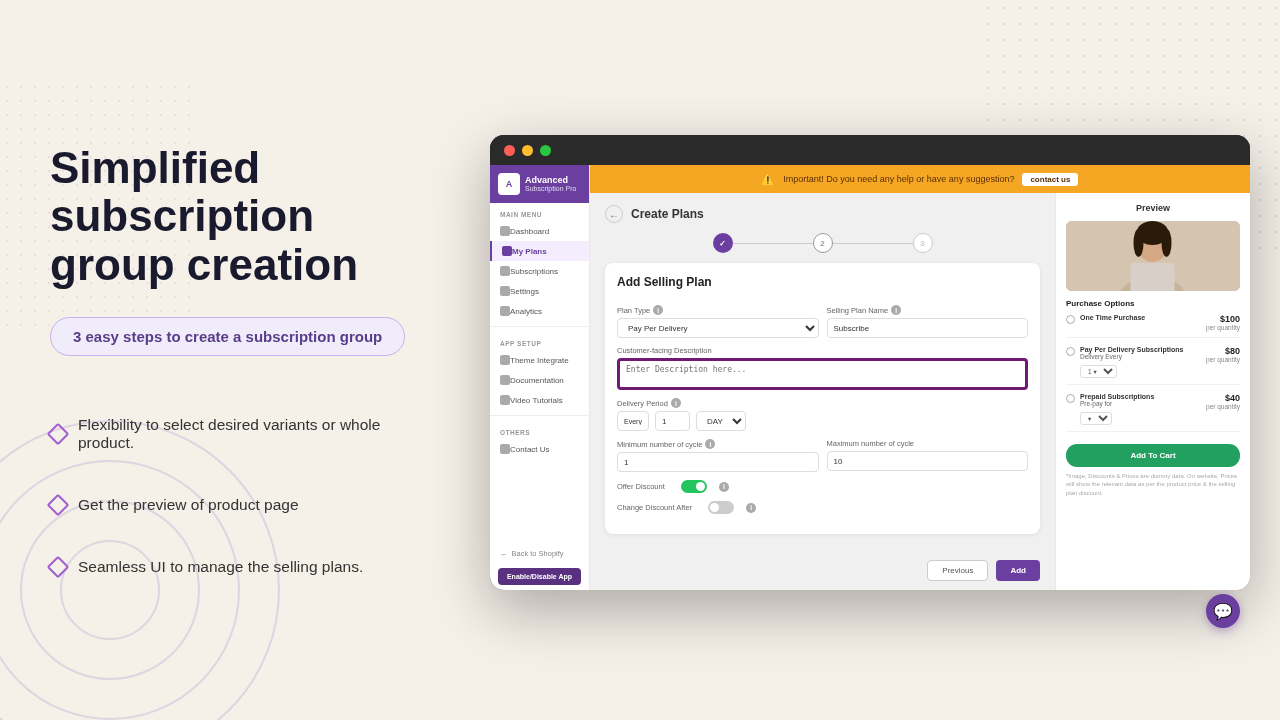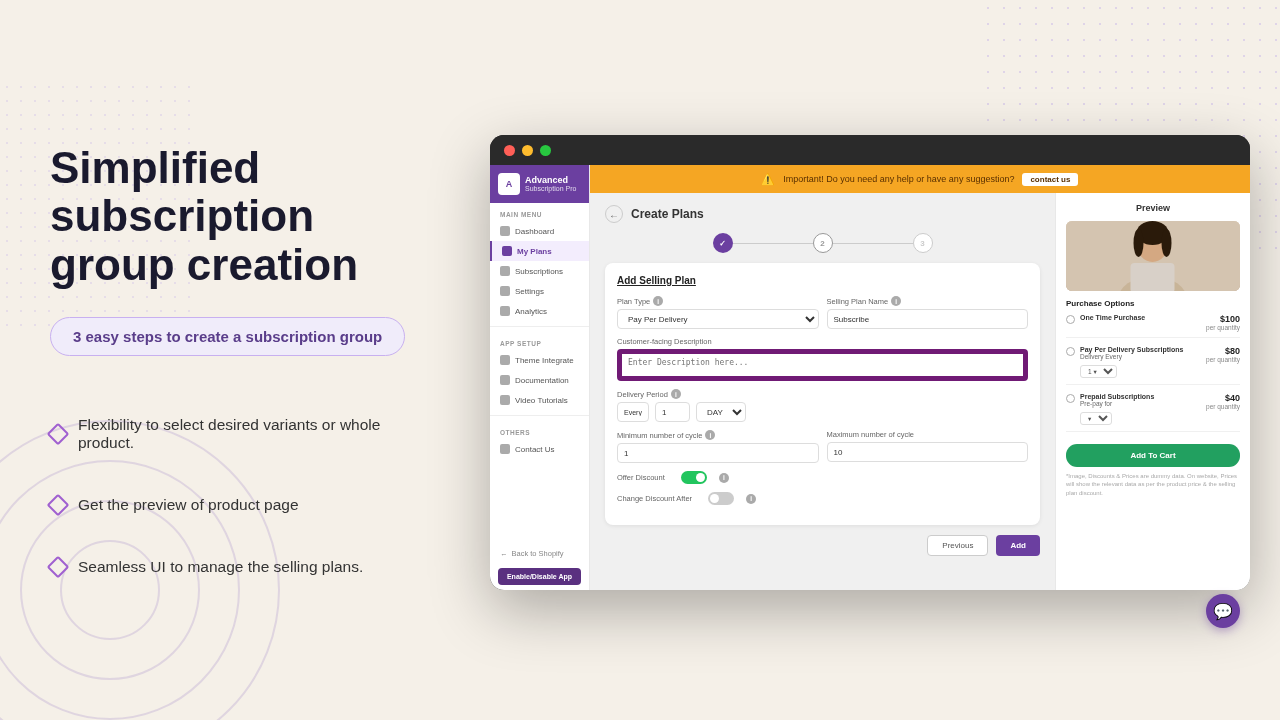--- a/index.html
+++ b/index.html
@@ -172,21 +172,20 @@
       font-size: 6.5px;
       font-weight: 600;
       color: #999;
       text-transform: uppercase;
       letter-spacing: 0.5px;
       padding: 8px 10px 3px;
     }
     .sidebar-item {
       display: flex;
       align-items: center;
-      gap: 5px;
       padding: 5px 10px;
       font-size: 8px;
       color: #555;
       cursor: pointer;
     }
     .sidebar-item.active {
       background: #f3edfd;
       color: #6b3fa0;
       font-weight: 600;
       border-left: 2px solid #6b3fa0;
@@ -308,25 +307,24 @@
     .step-line { flex: 1; height: 1px; background: #ccc; max-width: 80px; }
 
     
     .form-card {
       background: white;
       border-radius: 8px;
       padding: 12px;
       box-shadow: 0 1px 4px rgba(0,0,0,0.08);
     }
     .form-card-title {
-      font-size: 10px;
+      font-size: 12px;
       font-weight: 700;
       color: #222;
-      margin-bottom: 10px;
-      text-decoration: underline;
+      margin-bottom: 16px;
     }
     .form-row {
       display: flex;
       gap: 8px;
       margin-bottom: 8px;
     }
     .form-group {
       flex: 1;
       display: flex;
       flex-direction: column;
@@ -362,21 +360,21 @@
       height: 20px;
       border: 1px solid #ddd;
       border-radius: 4px;
       padding: 0 6px;
       font-size: 8px;
       color: #333;
       background: white;
       appearance: auto;
     }
     .form-textarea {
-      border: 5px solid #701a75;
+      border: 3px solid #701a75;
       border-radius: 4px;
       padding: 4px 6px;
       font-size: 8px;
       color: #aaa;
       background: white;
       height: 32px;
       resize: none;
       width: 100%;
     }
 
@@ -406,21 +404,21 @@
       background: white;
     }
     .toggle-switch.off { background: #ccc; }
     .toggle-switch.off .toggle-knob { right: auto; left: 2px; }
 
     
     .action-btns {
       display: flex;
       justify-content: flex-end;
       gap: 8px;
-      margin-top: 10px;
+      margin-top: 26px;
     }
     .btn-previous {
       padding: 5px 14px;
       border: 1px solid #ccc;
       border-radius: 4px;
       background: white;
       font-size: 8px;
       color: #555;
       cursor: pointer;
     }

